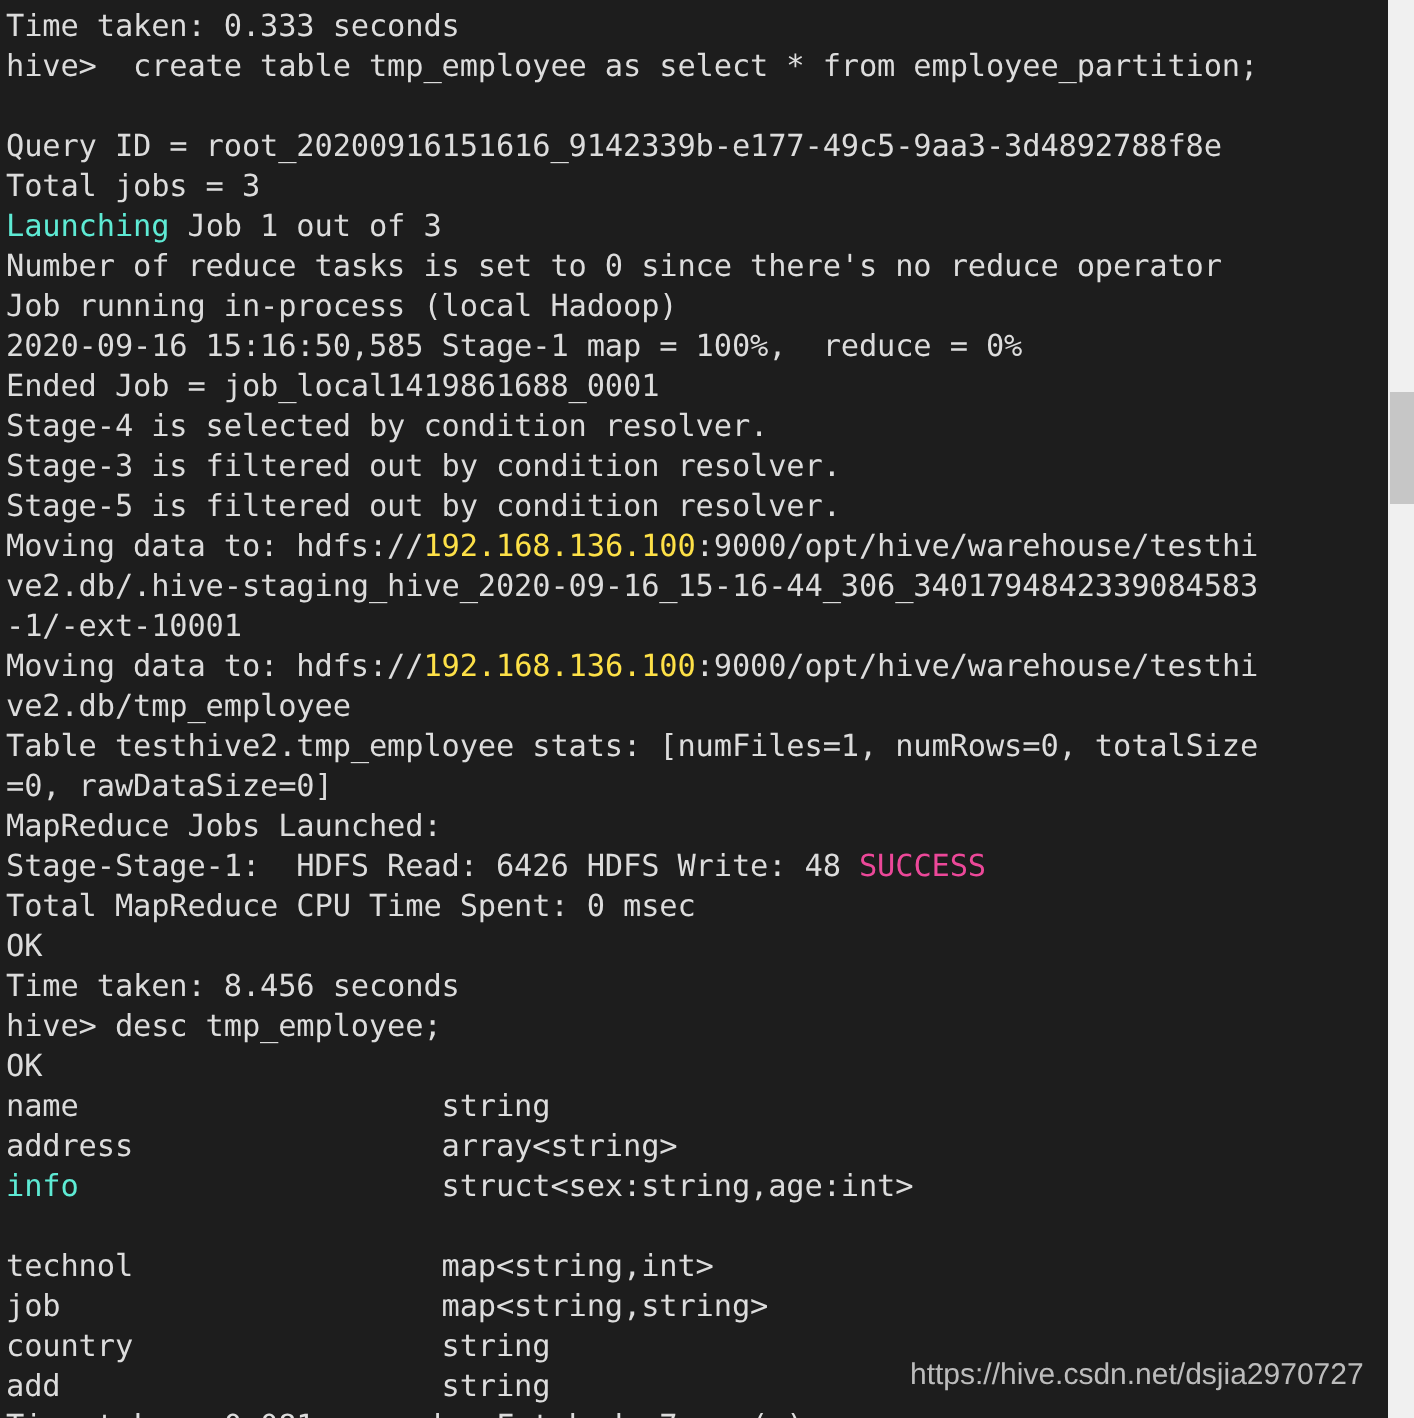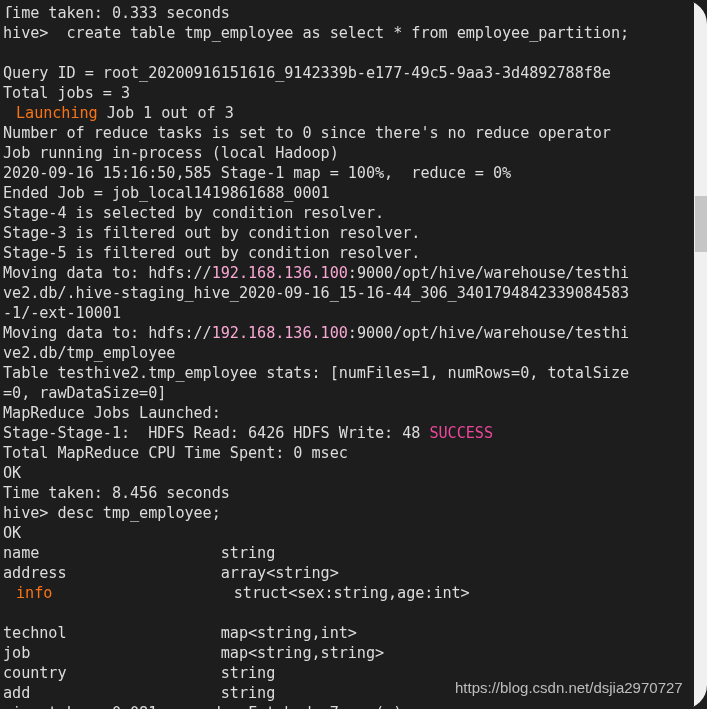--- a/index.html
+++ b/index.html
@@ -8,21 +8,20 @@
     padding: 0;
     background: #1d1d1d;
   }
   #terminal-window {
     position: relative;
     width: 707px;
     height: 709px;
     background: #1d1d1d;
     overflow: hidden;
     font-family: "DejaVu Sans Mono", "Liberation Mono", monospace;
-    border-radius: 24px;
   }
   #terminal-screen {
     position: absolute;
     left: 0;
     top: 0;
     width: 693px;
     height: 709px;
     background: #1d1d1d;
     overflow: hidden;
   }
@@ -39,23 +38,23 @@
     color: #dcdcdc;
     white-space: pre;
   }
   .line {
     height: 20px;
     white-space: pre;
     overflow: hidden;
   }
   .line.blank { }
   .c-default { color: #dcdcdc; }
-  .c-cyan    { color: #f97316; margin-left: 13px; }
+  .c-cyan    { color: #5eead4; }
   .c-green   { color: #ec4899; }
-  .c-magenta { color: #f9a8d4; }
+  .c-magenta { color: #fde047; }
 
   
   #scrollbar-track {
     position: absolute;
     right: 0;
     top: 0;
     width: 14px;
     height: 709px;
     background: #f0f0f0;
     border-left: 1px solid #1d1d1d;
@@ -90,15 +89,15 @@
 <div id="terminal-window">
 
   <div id="terminal-screen">
     <pre id="terminal-output"><div class="line"><span class="c-default">Time taken: 0.333 seconds</span></div><div class="line"><span class="c-default">hive&gt;  create table tmp_employee as select * from employee_partition;</span></div><div class="line blank">&nbsp;</div><div class="line"><span class="c-default">Query ID = root_20200916151616_9142339b-e177-49c5-9aa3-3d4892788f8e</span></div><div class="line"><span class="c-default">Total jobs = 3</span></div><div class="line"><span class="c-cyan">Launching</span><span class="c-default"> Job 1 out of 3</span></div><div class="line"><span class="c-default">Number of reduce tasks is set to 0 since there's no reduce operator</span></div><div class="line"><span class="c-default">Job running in-process (local Hadoop)</span></div><div class="line"><span class="c-default">2020-09-16 15:16:50,585 Stage-1 map = 100%,  reduce = 0%</span></div><div class="line"><span class="c-default">Ended Job = job_local1419861688_0001</span></div><div class="line"><span class="c-default">Stage-4 is selected by condition resolver.</span></div><div class="line"><span class="c-default">Stage-3 is filtered out by condition resolver.</span></div><div class="line"><span class="c-default">Stage-5 is filtered out by condition resolver.</span></div><div class="line"><span class="c-default">Moving data to: hdfs://</span><span class="c-magenta">192.168.136.100</span><span class="c-default">:9000/opt/hive/warehouse/testhi</span></div><div class="line"><span class="c-default">ve2.db/.hive-staging_hive_2020-09-16_15-16-44_306_3401794842339084583</span></div><div class="line"><span class="c-default">-1/-ext-10001</span></div><div class="line"><span class="c-default">Moving data to: hdfs://</span><span class="c-magenta">192.168.136.100</span><span class="c-default">:9000/opt/hive/warehouse/testhi</span></div><div class="line"><span class="c-default">ve2.db/tmp_employee</span></div><div class="line"><span class="c-default">Table testhive2.tmp_employee stats: [numFiles=1, numRows=0, totalSize</span></div><div class="line"><span class="c-default">=0, rawDataSize=0]</span></div><div class="line"><span class="c-default">MapReduce Jobs Launched:</span></div><div class="line"><span class="c-default">Stage-Stage-1:  HDFS Read: 6426 HDFS Write: 48 </span><span class="c-green">SUCCESS</span></div><div class="line"><span class="c-default">Total MapReduce CPU Time Spent: 0 msec</span></div><div class="line"><span class="c-default">OK</span></div><div class="line"><span class="c-default">Time taken: 8.456 seconds</span></div><div class="line"><span class="c-default">hive&gt; desc tmp_employee;</span></div><div class="line"><span class="c-default">OK</span></div><div class="line"><span class="c-default">name                    string</span></div><div class="line"><span class="c-default">address                 array&lt;string&gt;</span></div><div class="line"><span class="c-cyan">info</span><span class="c-default">                    struct&lt;sex:string,age:int&gt;</span></div><div class="line blank">&nbsp;</div><div class="line"><span class="c-default">technol                 map&lt;string,int&gt;</span></div><div class="line"><span class="c-default">job                     map&lt;string,string&gt;</span></div><div class="line"><span class="c-default">country                 string</span></div><div class="line"><span class="c-default">add                     string</span></div><div class="line"><span class="c-default">Time taken: 0.081 seconds, Fetched: 7 row(s)</span></div></pre>
   </div>
 
   <div id="scrollbar-track">
     <div id="scrollbar-thumb"></div>
   </div>
 
-  <div id="watermark">https://blog.csdn.net/dsjia2970727</div>
+  <div id="watermark">https://hive.csdn.net/dsjia2970727</div>
 
 </div>
 
 </body></html>

